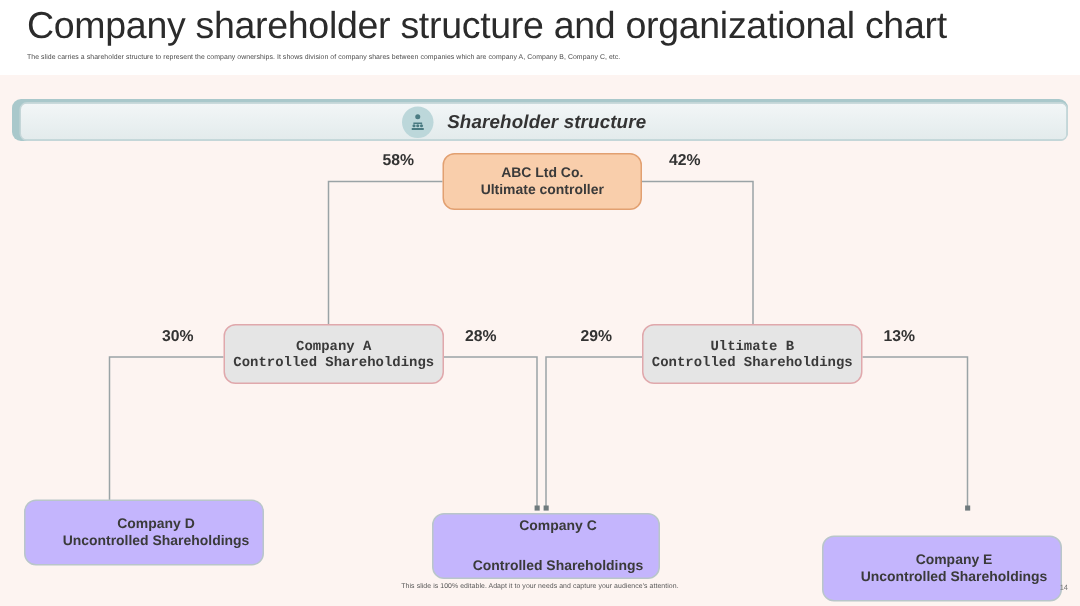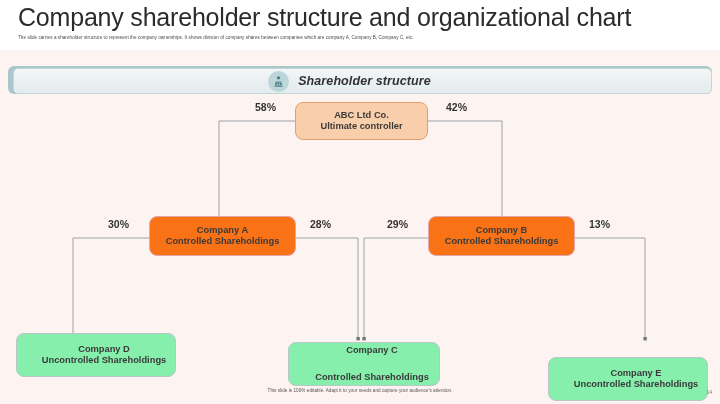--- a/index.html
+++ b/index.html
@@ -52,22 +52,22 @@
 
   .node{
     position:absolute;box-sizing:border-box;
     display:flex;flex-direction:column;align-items:center;justify-content:center;
     border-radius:8px;text-align:right;line-height:11.5px;
   }
   .node .l1{font-size:9.3px;font-weight:700;color:#3a3a3a;}
   .node .l2{font-size:9.3px;font-weight:700;color:#3a3a3a;}
 
   .node.root{background:#f9ceab;border:1.2px solid #e2a071;}
-  .node.mid {background:#f97316;border:1.2px solid #e0a8ac;}
-  .node.leaf{background:#86efac;border:1.2px solid #b9c6ca;padding-left:16px;}
+  .node.mid {background:#e5e5e5;border:1.2px solid #e0a8ac;font-family:Liberation Mono, monospace;}
+  .node.leaf{background:#c4b5fd;border:1.2px solid #b9c6ca;padding-left:16px;}
 
   .pct{
     position:absolute;font-size:10.5px;font-weight:700;color:#333333;
     white-space:nowrap;
   }
 
   
   .footer-note{
     position:absolute;left:0;top:388px;width:720px;text-align:center;
     font-size:4.6px;color:#555555;letter-spacing:0.05px;
@@ -134,21 +134,21 @@
     <div class="node root" style="left:295px;top:8px;width:133px;height:38px;">
       <span class="l1">ABC Ltd Co.</span>
       <span class="l2">Ultimate controller</span>
     </div>
 
     <div class="node mid" style="left:149px;top:122px;width:147px;height:40px;">
       <span class="l1">Company A</span>
       <span class="l2">Controlled Shareholdings</span>
     </div>
     <div class="node mid" style="left:428px;top:122px;width:147px;height:40px;">
-      <span class="l1">Company B</span>
+      <span class="l1">Ultimate B</span>
       <span class="l2">Controlled Shareholdings</span>
     </div>
 
     <div class="node leaf" style="left:16px;top:239px;width:160px;height:44px;">
       <span class="l1">Company D</span>
       <span class="l2">Uncontrolled Shareholdings</span>
     </div>
     <div class="node leaf" style="left:288px;top:248px;width:152px;height:44px;gap:15px;">
       <span class="l1">Company C</span>
       <span class="l2">Controlled Shareholdings</span>

